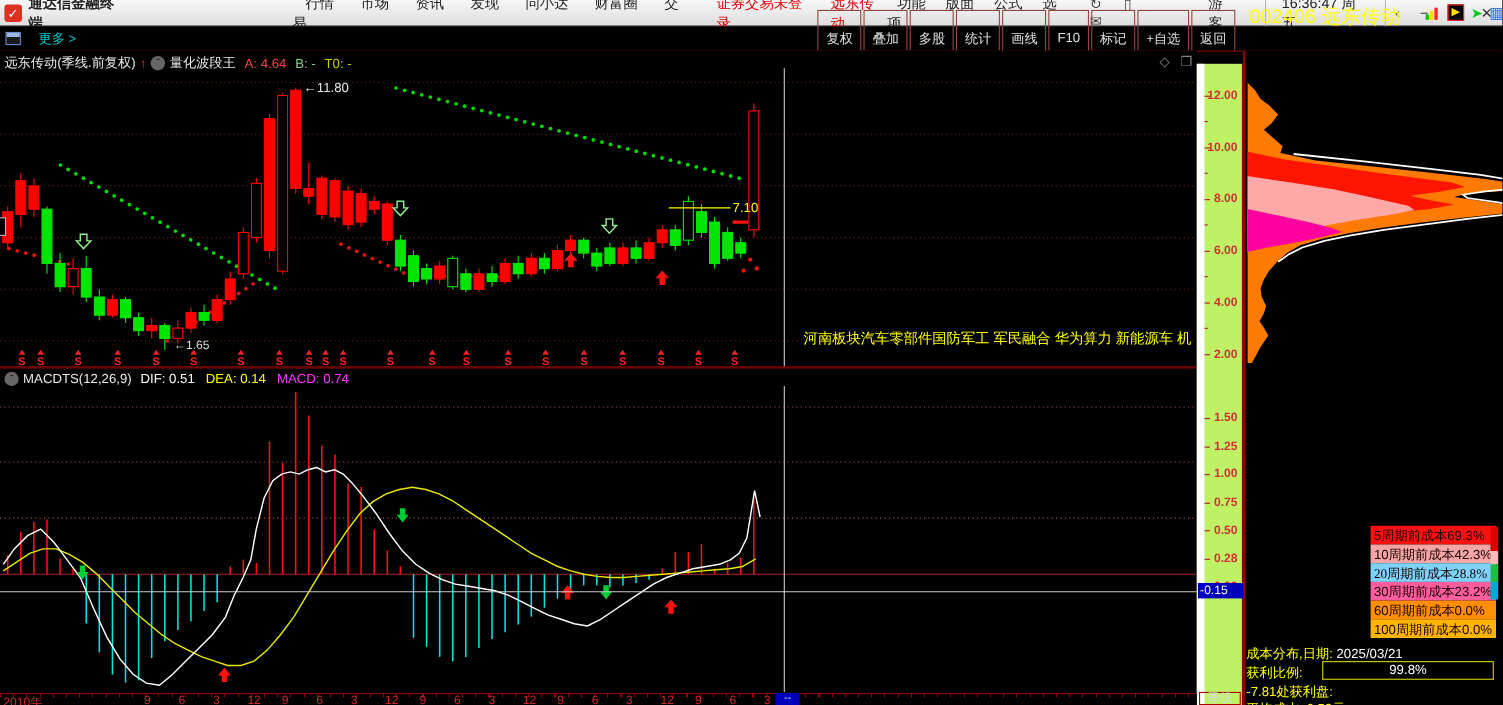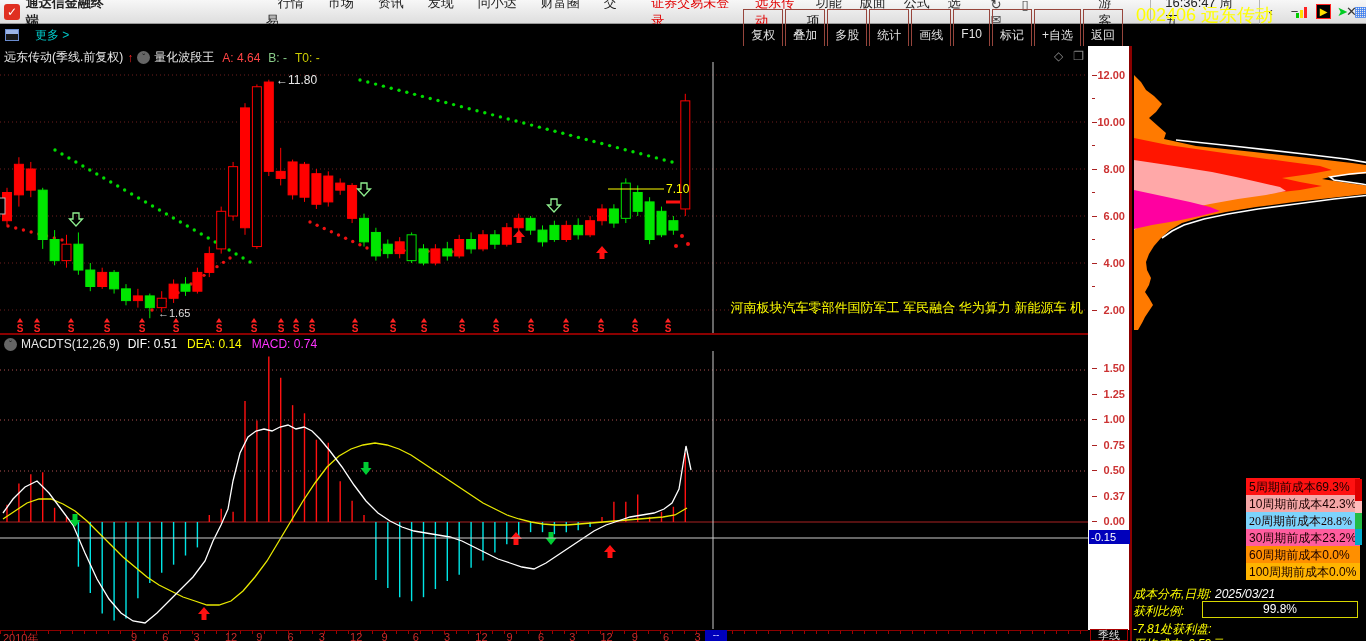--- a/index.html
+++ b/index.html
@@ -57,22 +57,22 @@
   .t0-val { color:#cccc00; margin-left:8px; }
   .title-icons { position:absolute; left:1044px; top:49px; color:#888; font-size:12px; }
   .title-icons span { margin-left:10px; }
 
   .macd-title { position:absolute; left:4px; top:337px; font-size:12px; color:#e8e8e8; display:flex; align-items:center; }
   .dif-l { margin-left:8px; color:#ffffff; }
   .dea-l { margin-left:10px; color:#ffff00; }
   .macd-l { margin-left:10px; color:#ff33ff; }
 
   
-  .yaxis { position:absolute; left:1088px; top:46px; width:42px; height:584px;
-    border-left:4px solid #ffffff; border-right:1px solid #8b0000; background:#ffffff; }
+  .yaxis { position:absolute; left:1088px; top:58px; width:42px; height:584px;
+    border-left:7px solid #ffffff; border-right:1px solid #8b0000; background:#bef264; }
   .ylab { position:absolute; right:4px; width:38px; text-align:right; color:#cc3232;
     font-size:11px; font-weight:bold; }
   .ytick { position:absolute; left:0; width:5px; height:1px; background:#aa2222; }
   .ylab-blue { position:absolute; left:1089px; width:41px; height:14px; background:#0000bb;
     color:#ffffff; font-size:11px; line-height:14px; text-align:left; padding-left:2px; }
 
   
   .xaxis { position:absolute; left:0; top:630px; width:1088px; height:11px; background:#000;
     border-top:1px solid #8b0000; }
   .xticks { position:absolute; left:0; top:0; width:1088px; height:3px;
@@ -83,21 +83,21 @@
   .period-btn { position:absolute; left:1090px; top:629px; width:38px; height:12px;
     border:1px solid #aa0000; color:#dddddd; font-size:11px; line-height:10px; text-align:center; }
 
   
   .rpanel { position:absolute; left:1130px; top:46px; width:236px; height:595px; background:#000;
     border-left:2px solid #8b0000; }
   .legend { position:absolute; left:1234px; top:478px; width:126px;padding-left:12px; }
   .legend div { font-size:12px; color:#1a0000; padding:1px 3px; height:17px; white-space:nowrap; }
   .mini-strip { position:absolute; left:1355px; top:479px; width:7px; }
   .mini-strip i { display:block; width:7px; }
-  .rp-text { position:absolute; font-size:12px; color:#ffff00; white-space:nowrap;font-style:italic; }
+  .rp-text { position:absolute; font-size:12px; color:#ffff00; white-space:nowrap; }
   .rp-val { color:#ffffff; }
   .ratio-box { position:absolute; left:1202px; top:601px; width:156px; height:17px;
     border:1px solid #d6d600; color:#ffffff; font-size:12px; text-align:center; line-height:15px; }
 </style>
 </head>
 <body>
 
 <div class="titlebar">
   <div class="logo">✓</div>
   <span class="apptitle">通达信金融终端</span>
@@ -563,21 +563,21 @@
     <div class="ylab" style="top: 316px;">1.50</div>
     <div class="ytick" style="top: 322px;"></div>
     <div class="ylab" style="top: 342px;">1.25</div>
     <div class="ytick" style="top: 348px;"></div>
     <div class="ylab" style="top: 367px;">1.00</div>
     <div class="ytick" style="top: 373px;"></div>
     <div class="ylab" style="top: 393px;">0.75</div>
     <div class="ytick" style="top: 399px;"></div>
     <div class="ylab" style="top: 418px;">0.50</div>
     <div class="ytick" style="top: 424px;"></div>
-    <div class="ylab" style="top: 444px;">0.37</div>
+    <div class="ylab" style="top: 444px;">0.28</div>
     <div class="ytick" style="top: 450px;"></div>
     <div class="ylab" style="top: 469px;">0.00</div>
     <div class="ytick" style="top: 475px;"></div>
   </div>
 <div class="ylab-blue" id="ycross" style="top: 530px;">-0.15</div>
 
 <div class="xaxis" id="xaxis">
     <div class="xticks"></div>
     <span class="xlab" style="left: 3px;">2010年</span>
     <span class="xlab" style="left: 131px;">9</span>

